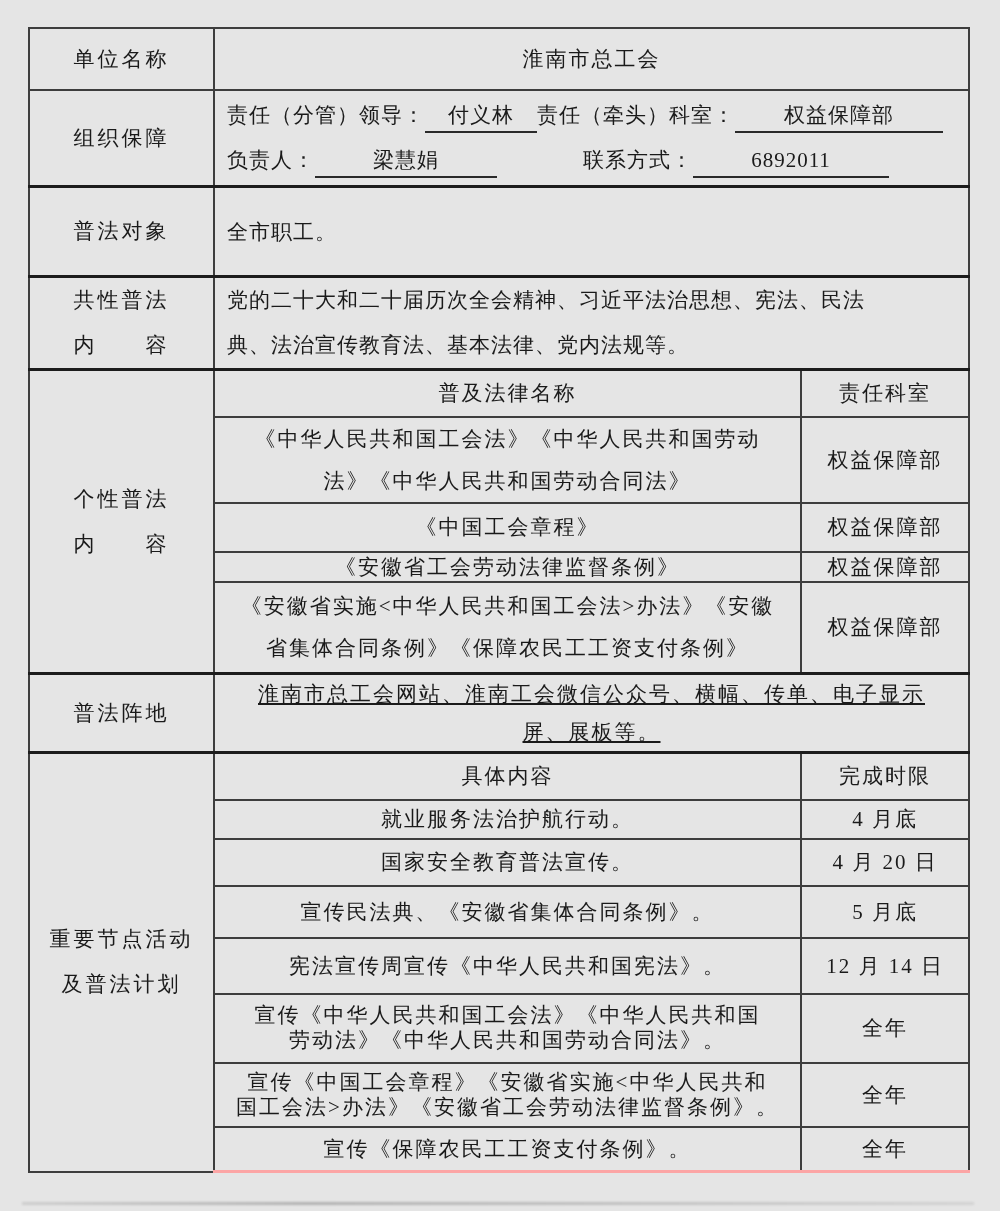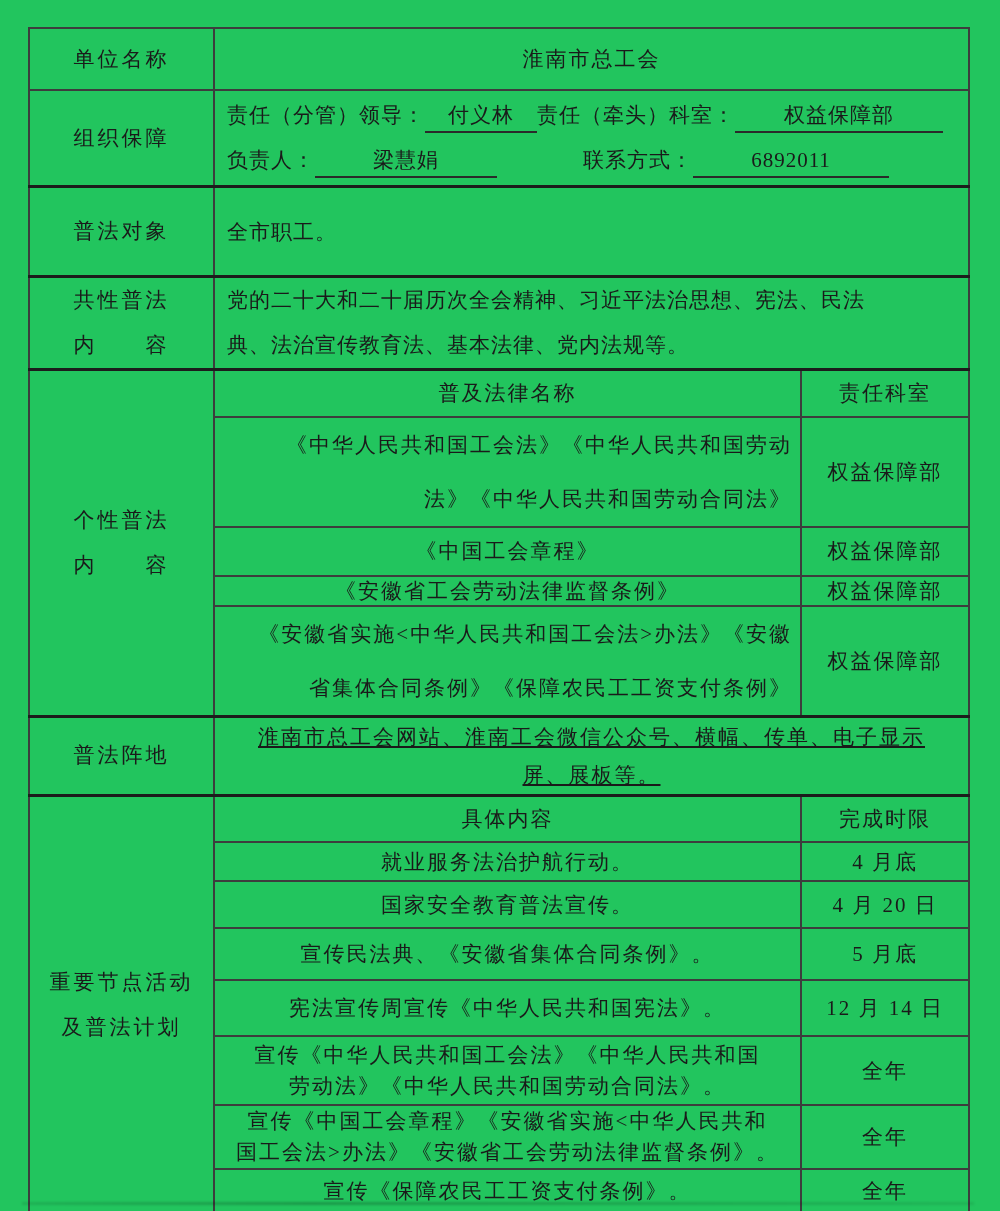--- a/index.html
+++ b/index.html
@@ -4,21 +4,21 @@
 <style>
   html, body {
     margin: 0;
     padding: 0;
     background: #ffffff;
   }
   .page {
     position: relative;
     width: 1000px;
     height: 1211px;
-    background: #22c55e;
+    background: #e5e5e5;
     font-family: "Liberation Serif", "DejaVu Serif", serif;
     color: #1a1a1a;
     overflow: hidden;
   }
   table.doc {
     position: absolute;
     left: 28px;
     top: 27px;
     width: 940px;
     border-collapse: collapse;
@@ -38,23 +38,23 @@
   .lbl {
     text-align: center;
     letter-spacing: 3px;
     white-space: pre-wrap;
     line-height: 45px;
   }
   .c   { text-align: center; letter-spacing: 2px; }
   .l   { text-align: left; padding-left: 12px !important; padding-right: 10px !important; letter-spacing: 1px; }
   .pre { white-space: pre-wrap; }
   .lh45 { line-height: 45px; }
-  .lh42 { line-height: 54px; text-align: right; }
+  .lh42 { line-height: 42px; }
   .lh38 { line-height: 38px; text-decoration: underline; }
-  .lh31 { line-height: 31px; }
+  .lh31 { line-height: 25px; }
   .padx { padding-left: 8px !important; padding-right: 8px !important; }
 
   
   .org-cell { padding: 2px 0 2px 12px !important; }
   .org-line {
     height: 45px;
     line-height: 45px;
     white-space: nowrap;
     letter-spacing: 1px;
     font-size: 21px;

